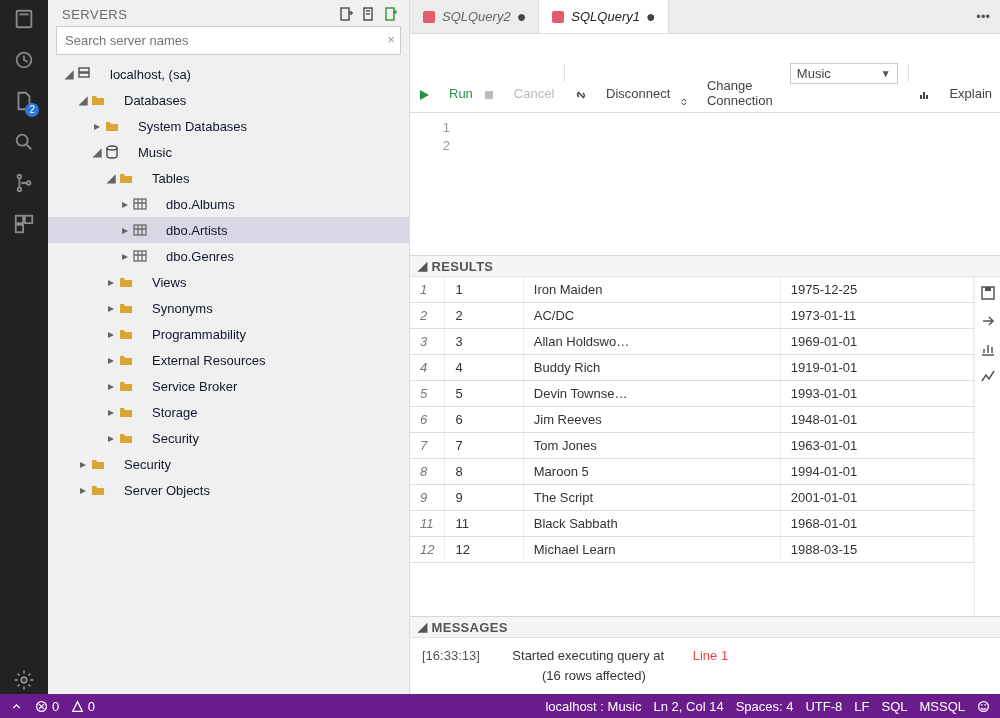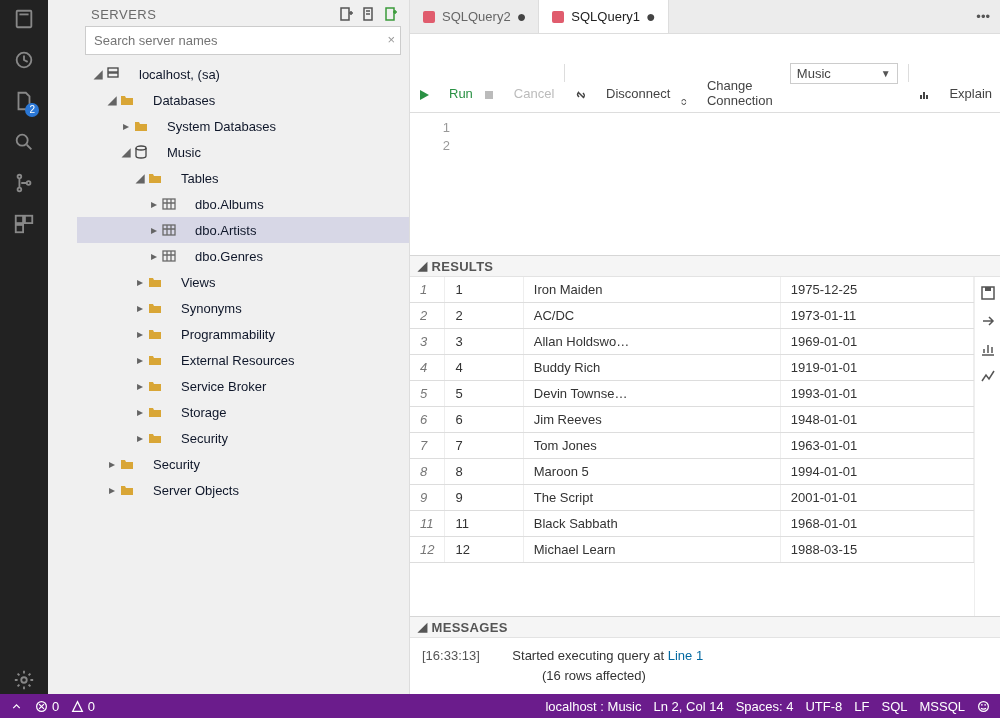--- a/index.html
+++ b/index.html
@@ -7,42 +7,42 @@
 .main { display:flex; flex:1; min-height:0; }
 
 
 .actbar { width:48px; background:#222; display:flex; flex-direction:column; align-items:center; padding-top:8px; gap:16px; }
 .actbar .spacer { flex:1; }
 .actbar svg { fill:#888; width:22px; height:22px; }
 .actbar .item { position:relative; cursor:pointer; }
 .badge { position:absolute; bottom:-2px; right:-4px; background:#2a77d6; color:#fff; border-radius:8px; font-size:10px; padding:0 4px; line-height:14px; }
 
 
-.sidebar { width:362px; background:#f0f0f0; display:flex; flex-direction:column; border-right:1px solid #ddd;padding-left:29px; }
+.sidebar { width:362px; background:#f0f0f0; display:flex; flex-direction:column; border-right:1px solid #ddd; }
 .sb-head { display:flex; align-items:center; padding:6px 10px 4px 14px; font-size:11px; letter-spacing:.5px; color:#6a6a6a; }
 .sb-head span { flex:1; }
 .sb-head svg { width:16px; height:16px; fill:#4a4a4a; margin-left:6px; cursor:pointer; }
 .sb-search { position:relative; margin:0 8px 4px; }
 .sb-search input { width:100%; padding:6px 26px 6px 8px; border:1px solid #ccc; background:#fff; font-size:13px; color:#8b5cf6; }
 .sb-search .clr { position:absolute; right:6px; top:6px; color:#999; cursor:pointer; }
 .tree { flex:1; overflow:auto; padding-top:2px; }
 .row { display:flex; align-items:center; height:26px; cursor:pointer; white-space:nowrap; }
 .row.sel { background:#d7d7e6; }
 .tw { width:14px; display:inline-flex; justify-content:center; color:#646464; font-size:12px; }
 .ico { width:16px; height:16px; display:inline-flex; align-items:center; justify-content:center; margin-right:6px; }
 .ico.folder svg { fill:#d9a636; }
 .ico.server svg { fill:#444; }
 .ico.db svg { fill:#444; }
 .ico.table svg { fill:#6a6a6a; }
 .row .lbl { color:#0f172a;margin-left:12px; }
 
 
 .editor { flex:1; display:flex; flex-direction:column; min-width:0; }
 .tabs { display:flex; background:#ececec; height:34px; border-bottom:1px solid #ddd; align-items:stretch; }
-.tab { display:inline-flex; align-items:center; padding:16px 12px; gap:6px; border-right:1px solid #ddd; background:#ececec; color:#666; cursor:pointer; }
+.tab { display:inline-flex; align-items:center; padding:16px 12px; gap:6px; border-right:1px solid #ddd; background:#ececec; color:#666; cursor:pointer;font-style:italic; }
 .tab.active { background:#fff; color:#222; }
 .tab .dot { color:#444; font-size:16px; line-height:0; }
 .tab .ti { width:14px; height:14px; }
 .tab .ti rect { fill:#e05c6d; }
 .tabs .sp { flex:1; }
 .tabs .more { padding:0 10px; display:flex; align-items:center; color:#555; cursor:pointer; }
 
 .toolbar { display:flex; align-items:center; padding:4px 8px; background:#fff; border-bottom:1px solid #ddd; gap:10px; font-size:13px; }
 .tbtn { display:inline-flex; align-items:flex-end; gap:19px; cursor:pointer; color:#444;margin-top:40px; }
 .tbtn.run { color:#2a9144; }
@@ -66,21 +66,21 @@
 .rescol svg { width:16px; height:16px; fill:#555; cursor:pointer; }
 
 table { border-collapse:collapse; width:100%; }
 th,td { text-align:left; padding:5px 10px; border-bottom:1px solid #ddd; border-right:1px solid #eee; font-size:13px; }
 th { color:#444; font-weight:600; }
 td { color:#333; }
 .rn { color:#777; font-style:italic; width:30px; }
 
 .msgs { padding:8px 12px; background:#fff; font-size:13px; color:#333; line-height:20px; }
 .msgs .ts { color:#555; }
-.msgs a { color:#0369a1; text-decoration:none; }
+.msgs a { color:#ef4444; text-decoration:none;margin-left:25px; }
 
 
 .status { height:24px; background:#6b1c8c; color:#fff; display:flex; align-items:center; padding:0 10px; gap:12px; font-size:12px; }
 .status .sp { flex:1; }
 .status span { display:inline-flex; align-items:center; gap:4px; }
 .status svg { width:13px; height:13px; fill:#fff; }
 </style>
 </head>
 <body>
 

